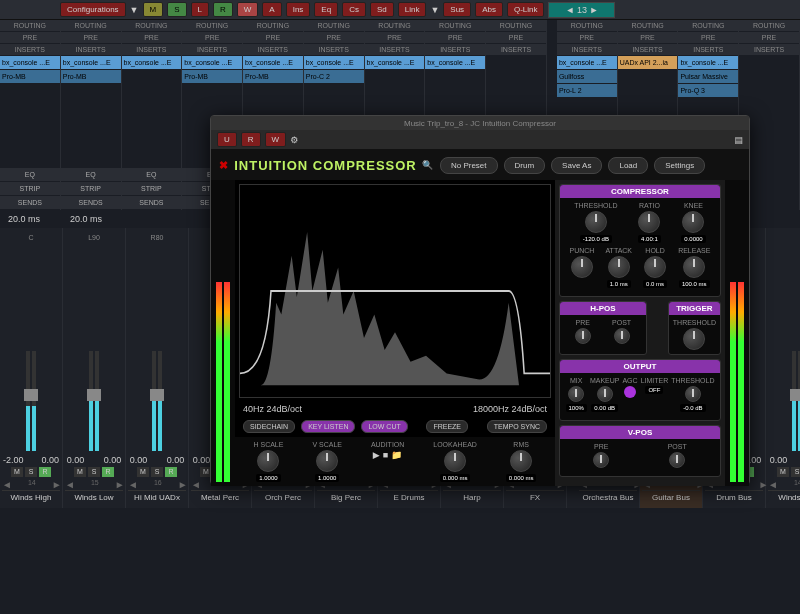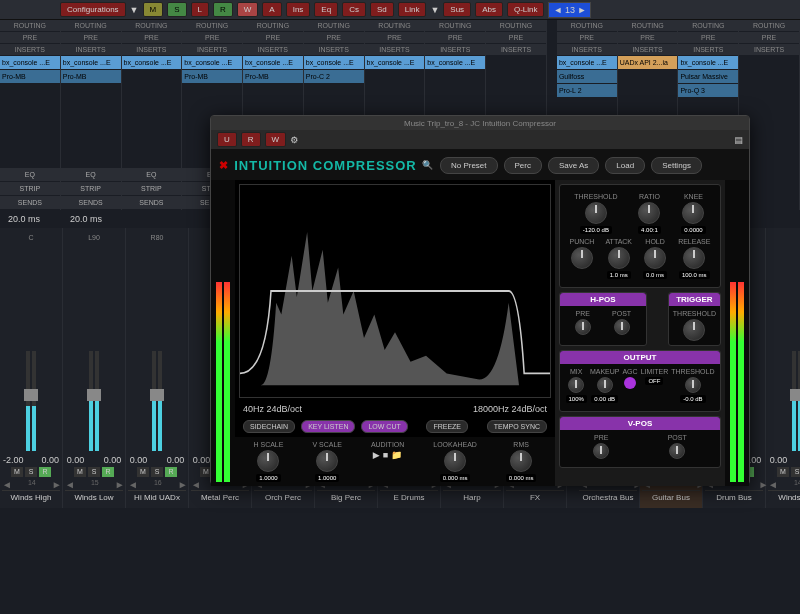--- a/index.html
+++ b/index.html
@@ -2,21 +2,21 @@
 <html><head>
 <meta charset="utf-8">
 <style>
 *{margin:0;padding:0;box-sizing:border-box;font-family:Arial,sans-serif;font-size:9px;color:#ccc}
 body{background:#1a1d24;width:800px;height:614px;overflow:hidden;position:relative}
 .toolbar{height:20px;background:#2a2d34;display:flex;align-items:center;gap:4px;padding:0 60px;border-bottom:1px solid #111}
 .tb-btn{background:#7f1d1d;padding:2px 6px;border-radius:2px;font-size:8px;border:1px solid #222}
 .tb-btn.y{background:#888833;color:#000}
 .tb-btn.g{background:#448844;color:#000}
 .tb-btn.r{background:#aa4444}
-.tb-num{background:#1d4ed8;padding:2px 4px;border:1px solid #444}
+.tb-num{background:#0f766e;padding:2px 16px;border:1px solid #444}
 .tracks{display:flex;height:190px;background:#1a1d24}
 .track-col{width:63px;border-right:1px solid #2a2d34;display:flex;flex-direction:column}
 .tc-lbl{background:#2a2d34;text-align:center;font-size:7px;padding:2px;border-bottom:1px solid #1a1d24;color:#888}
 .tc-slot{background:#5a9dd4;color:#000;font-size:7px;padding:3px 2px;border-bottom:1px solid #1a1d24;white-space:nowrap;overflow:hidden}
 .tc-slot.dark{background:#3a6d94}
 .tc-slot.special{background:#d4a05a}
 .tc-empty{background:#1a1d24;flex:1}
 .tc-row{background:#2a2d34;text-align:center;font-size:7px;padding:3px;border-bottom:1px solid #1a1d24;color:#aaa}
 .time-row{display:flex;padding:4px 8px;gap:30px;font-size:9px;color:#999}
 .mixer{display:flex;height:280px;background:#1e2128;position:relative}
@@ -31,21 +31,21 @@
 .ms-btn{width:12px;height:10px;background:#333;font-size:7px;text-align:center;line-height:10px}
 .ms-btn.on{background:#55aa55}
 .track-name{font-size:8px;text-align:center;padding:2px;border-top:1px solid #333;width:100%}
 .track-num{font-size:7px;color:#666}
 
 .plugin{position:absolute;left:210px;top:115px;width:540px;height:370px;background:#1a1a1a;border:1px solid #444;border-radius:4px;box-shadow:0 4px 20px rgba(0,0,0,0.8);z-index:100}
 .plugin-title{height:14px;background:#333;display:flex;align-items:center;justify-content:center;font-size:8px;color:#888}
 .plugin-tb{height:20px;background:#2a2a2a;display:flex;align-items:center;gap:4px;padding:0 6px;border-bottom:1px solid #111}
 .plugin-header{height:30px;background:#111;display:flex;align-items:center;padding:0 8px;gap:6px}
 .plugin-logo{color:#cc0000;font-weight:bold;font-size:11px}
-.plugin-name{color:#14b8a6;font-size:13px;font-weight:bold;font-family:Impact,sans-serif;letter-spacing:1px}
+.plugin-name{color:#bef264;font-size:13px;font-weight:bold;font-family:Impact,sans-serif;letter-spacing:1px}
 .ph-btn{background:#2a2a2a;border:1px solid #444;padding:3px 10px;border-radius:8px;font-size:8px}
 .plugin-body{display:flex;height:306px}
 .meters{width:24px;background:#0a0a0a;display:flex;justify-content:center;align-items:flex-end;padding:4px 2px}
 .meter-bar{width:6px;height:200px;background:linear-gradient(to top,#33ff33 0%,#33ff33 70%,#ffaa00 85%,#ff3333 100%);margin:0 1px}
 .graph-area{flex:1;background:#000;position:relative;display:flex;flex-direction:column}
 .graph{flex:1;position:relative;border:1px solid #333;margin:4px}
 .graph svg{width:100%;height:100%}
 .graph-labels{display:flex;justify-content:space-between;padding:2px 8px;font-size:7px;color:#666}
 .graph-controls{padding:4px 8px;display:flex;gap:6px;flex-wrap:wrap}
 .gc-btn{background:#2a2a2a;border:1px solid #444;padding:2px 6px;border-radius:6px;font-size:7px}
@@ -577,21 +577,21 @@
     <span class="tb-btn">W</span>
     <span>⚙</span>
     <span style="flex:1"></span>
     <span>▤</span>
   </div>
   <div class="plugin-header">
     <span class="plugin-logo">✖</span>
     <span class="plugin-name">INTUITION COMPRESSOR</span>
     <span>🔍</span>
     <span class="ph-btn">No Preset</span>
-    <span class="ph-btn">Perc</span>
+    <span class="ph-btn">Drum</span>
     <span class="ph-btn">Save As</span>
     <span class="ph-btn">Load</span>
     <span class="ph-btn">Settings</span>
   </div>
   <div class="plugin-body">
     <div class="meters">
         <div class="meter-bar"></div>
         <div class="meter-bar"></div>
       </div>
     <div class="graph-area">
@@ -640,20 +640,21 @@
           </div>
         <div class="knob-group">
             <span class="knob-lbl">RMS</span>
             <div class="knob"></div>
             <span class="knob-val">0.000 ms</span>
           </div>
       </div>
     </div>
     <div class="params">
       <div class="param-section">
+        <div class="param-title">COMPRESSOR</div>
         <div class="param-row">
           <div class="knob-group">
               <span class="knob-lbl">THRESHOLD</span>
               <div class="knob"></div>
               <span class="knob-val">-120.0 dB</span>
             </div>
           <div class="knob-group">
               <span class="knob-lbl">RATIO</span>
               <div class="knob"></div>
               <span class="knob-val">4.00:1</span>

